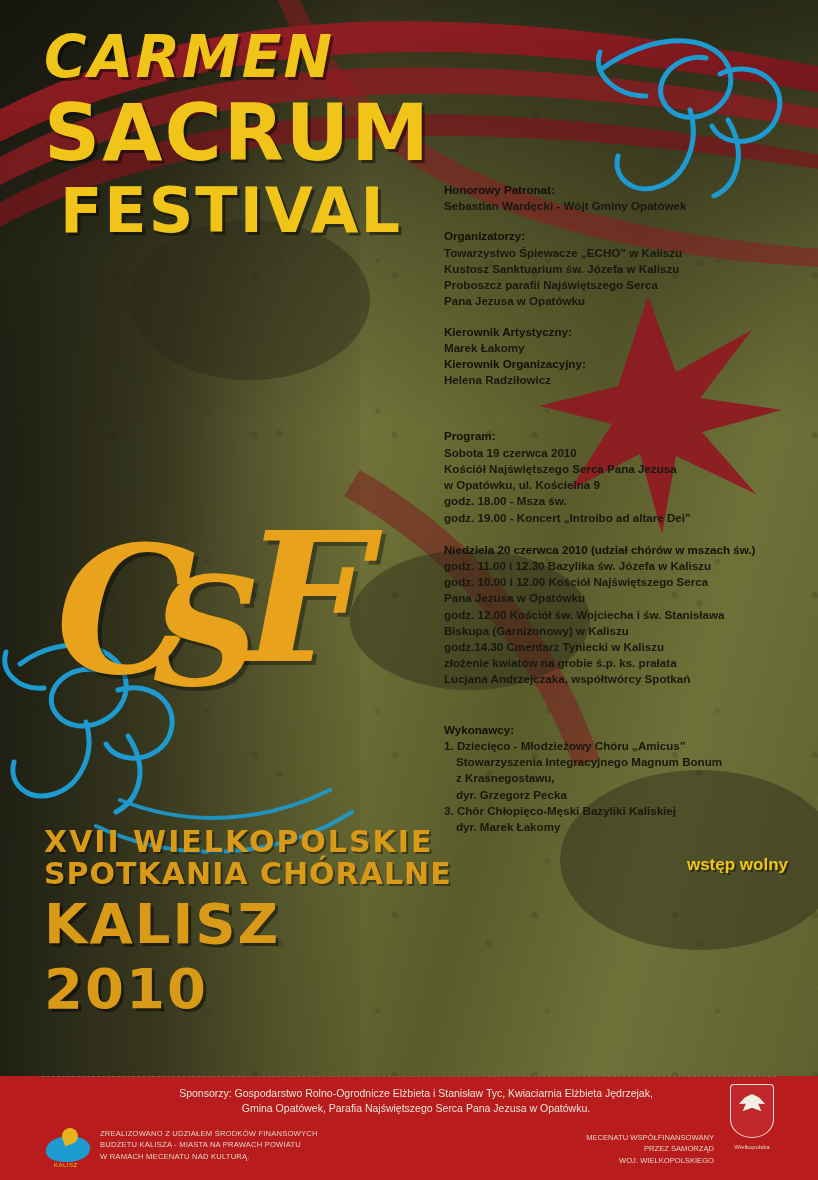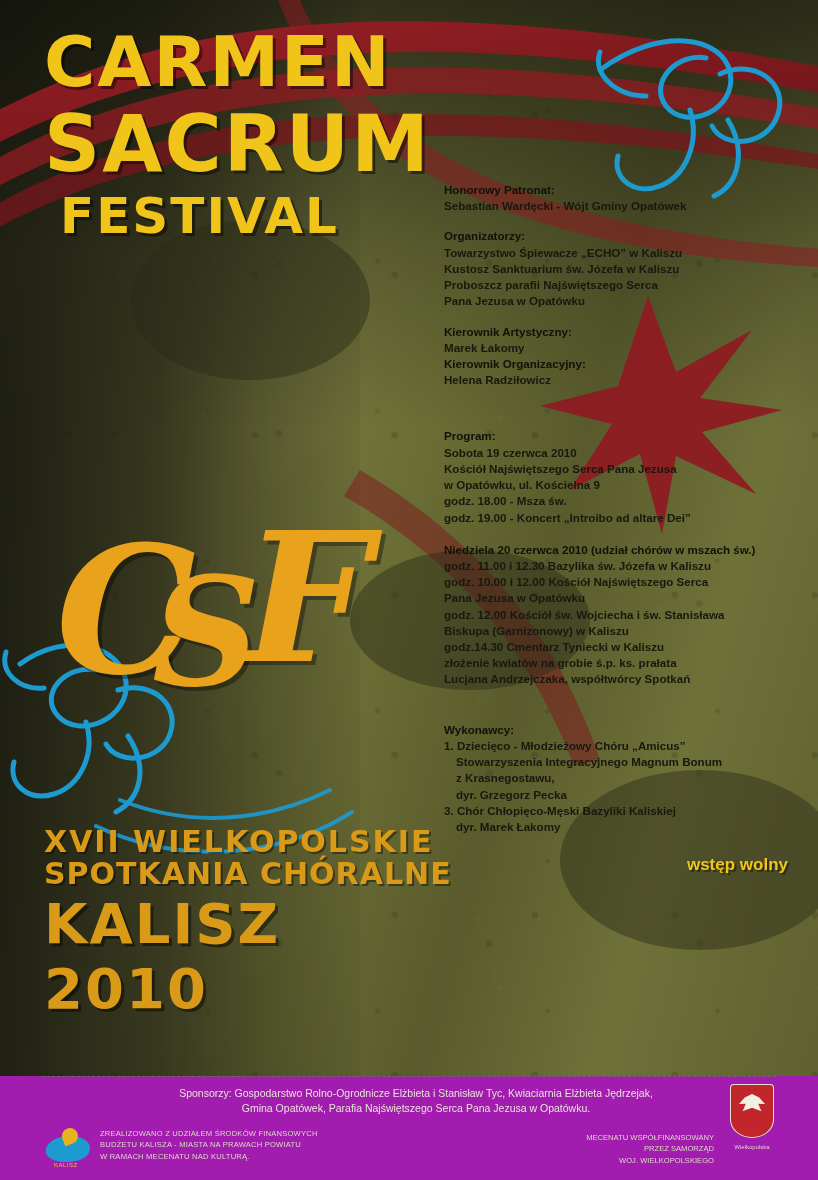--- a/index.html
+++ b/index.html
@@ -60,23 +60,23 @@
     width: 420px;
   }
   .title-line {
     font-family: "DejaVu Sans", sans-serif;
     font-weight: bold;
     color: #f0c419;
     letter-spacing: 2px;
     line-height: 0.94;
     text-shadow: 3px 3px 0 rgba(0,0,0,0.45);
   }
-  .t1 { font-size: 70px; }
+  .t1 { font-size: 58px; font-style: italic; }
   .t2 { font-size: 78px; margin-top: 12px; }
-  .t3 { font-size: 50px; margin-top: 12px; padding-left: 16px; }
+  .t3 { font-size: 62px; margin-top: 12px; padding-left: 16px; }
 
   
   .csf-logo {
     position: absolute;
     left: 48px;
     top: 452px;
     width: 340px;
     height: 260px;
   }
   .csf-logo .glyph {
@@ -146,21 +146,21 @@
     font-weight: bold;
     text-shadow: 2px 2px 0 rgba(0,0,0,0.4);
     padding-right: 4px;
   }
 
   
   .footer {
     position: absolute;
     left: 0; right: 0; bottom: 0;
     height: 104px;
-    background: #a21caf;
+    background: #b91c1c;
     color: #e9e6da;
     padding-left: 40px;
   }
   .footer-divider {
     position: absolute;
     left: 42px; right: 42px; top: 0;
     border-top: 1px dashed #6d6a58;
   }
   .sponsors {
     position: absolute;

